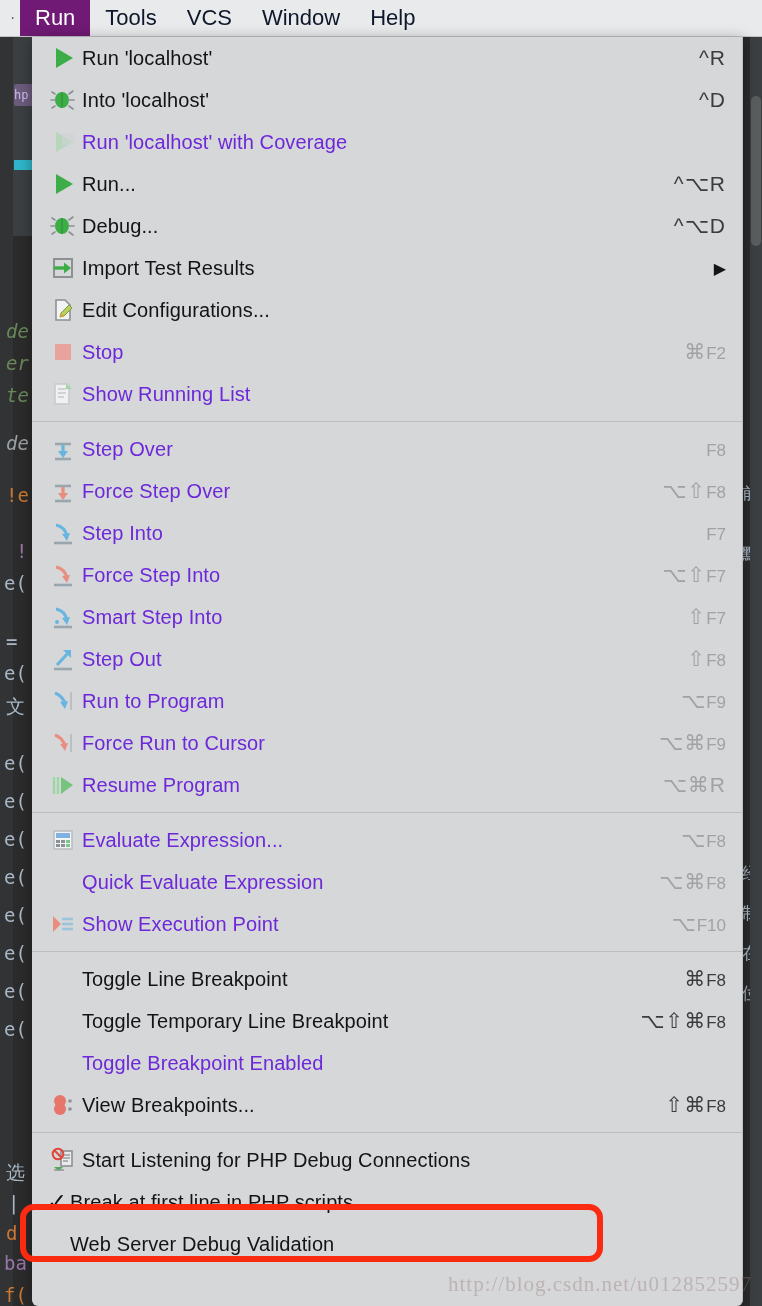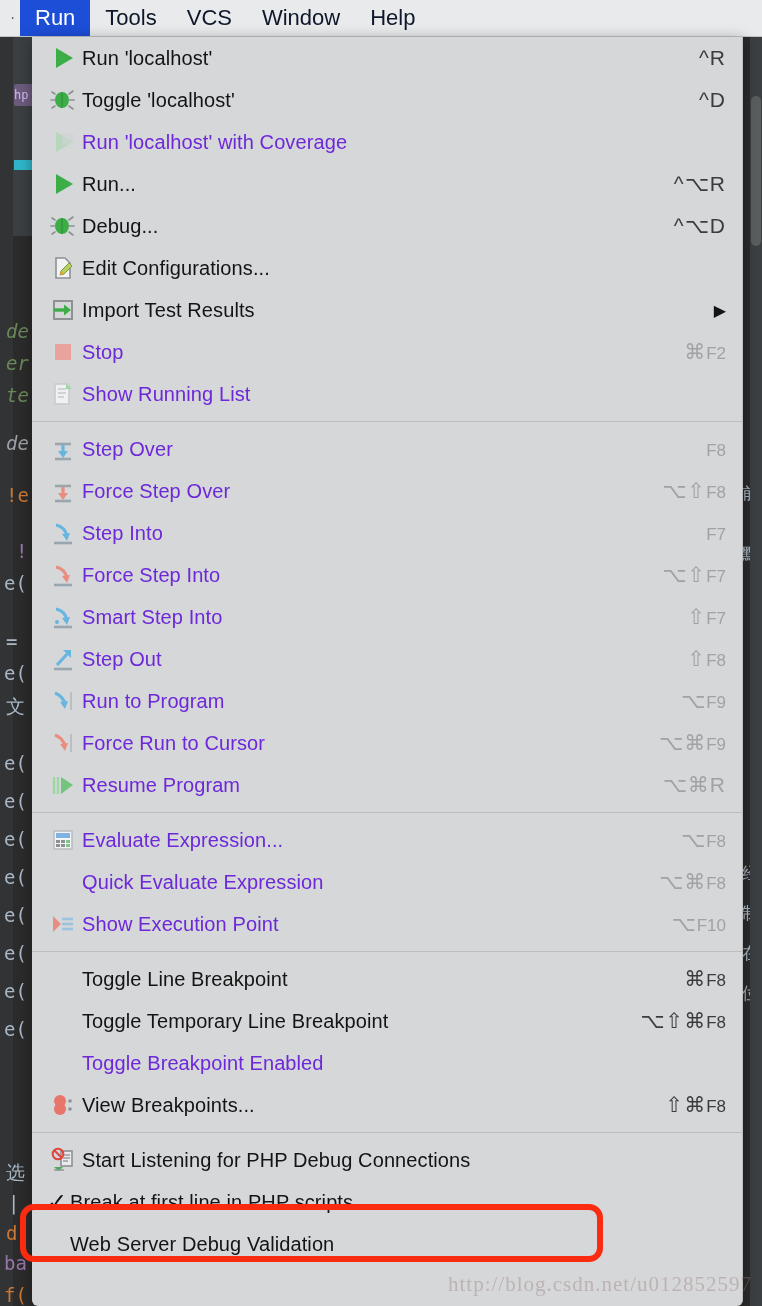--- a/index.html
+++ b/index.html
@@ -21,21 +21,21 @@
   .code-line.plain{font-style:normal;}
   .cn-line{position:absolute;white-space:pre;font-family:"DejaVu Sans",sans-serif;font-size:17px;}
   .scrollbar-track{position:absolute;right:0;top:36px;width:12px;height:1270px;background:#3c3f41;}
   .scrollbar-thumb{position:absolute;right:1px;top:60px;width:10px;height:150px;background:#5a5d5e;border-radius:5px;}
 
   
   #menubar{position:absolute;left:0;top:0;width:762px;height:36px;background:#e8eaec;
            border-bottom:1px solid #c2c4c6;display:flex;align-items:center;z-index:20;}
   #menubar .apple-dot{width:10px;margin-left:10px;color:#5b5d5f;font-size:16px;line-height:36px;}
   .menubar-item{padding:0 15px;height:36px;line-height:36px;font-size:22px;color:#0f172a;white-space:nowrap;}
-  .menubar-item.active{background:#1d4ed8;color:#ffffff;}
+  .menubar-item.active{background:#701a75;color:#ffffff;}
 
   
   #run-menu{
     position:absolute;left:32px;top:37px;width:710px;height:1269px;
     background:#d5d7d9;
     border-right:1px solid #bdbfc1;
     box-shadow:0 2px 14px rgba(0,0,0,.35);
     z-index:30;overflow:hidden;
     border-radius:0 0 6px 6px;
   }
@@ -149,21 +149,21 @@
           <g stroke="#8d9194" stroke-width="1.6" stroke-linecap="round">
             <path d="M19 7 L23 4"></path>
             <path d="M19 13 L24 13"></path>
             <path d="M19 19 L23 22"></path>
             <path d="M5 7 L2 5"></path>
             <path d="M5 13 L1 13"></path>
             <path d="M5 19 L2 21"></path>
           </g>
         </svg>
       </span>
-      <span class="label">Toggle 'localhost'</span>
+      <span class="label">Into 'localhost'</span>
       <span class="spacer"></span>
       <span class="shortcut">^D</span>
     </div>
     <div class="menu-row disabled">
       <span class="icon-slot">
         <svg width="26" height="26" viewBox="0 0 26 26" class="ic">
           <polygon points="6,3 23,13 6,23" fill="#9ed6a4" opacity=".55"></polygon>
           <rect x="12" y="4" width="12" height="12" fill="#cfd3d6" opacity=".6"></rect>
         </svg>
       </span>
@@ -195,39 +195,39 @@
           </g>
         </svg>
       </span>
       <span class="label">Debug...</span>
       <span class="spacer"></span>
       <span class="shortcut">^⌥D</span>
     </div>
     <div class="menu-row">
       <span class="icon-slot">
         <svg width="26" height="26" viewBox="0 0 26 26" class="ic">
+          <rect x="4" y="4" width="18" height="18" fill="none" stroke="#8d9194" stroke-width="2"></rect>
+          <path d="M4 13 h12" stroke="#3cad47" stroke-width="3.4"></path>
+          <polygon points="14,7.5 21,13 14,18.5" fill="#3cad47"></polygon>
+        </svg>
+      </span>
+      <span class="label">Import Test Results</span>
+      <span class="spacer"></span>
+      <span class="submenu-arrow">▶</span>
+    </div>
+    <div class="menu-row">
+      <span class="icon-slot">
+        <svg width="26" height="26" viewBox="0 0 26 26" class="ic">
           <path d="M6 3 h9 l5 5 v15 h-14 z" fill="#f2f3f4" stroke="#8d9194" stroke-width="1.6"></path>
           <path d="M10 20 l1-4 8-8 3 3 -8 8 z" fill="#b8d063" stroke="#7d9b2e" stroke-width="1"></path>
           <path d="M10 20 l1-4 1.5 1.5 1.5 1.5 z" fill="#e8a33d"></path>
         </svg>
       </span>
       <span class="label">Edit Configurations...</span>
       <span class="spacer"></span>
-    </div>
-    <div class="menu-row">
-      <span class="icon-slot">
-        <svg width="26" height="26" viewBox="0 0 26 26" class="ic">
-          <rect x="4" y="4" width="18" height="18" fill="none" stroke="#8d9194" stroke-width="2"></rect>
-          <path d="M4 13 h12" stroke="#3cad47" stroke-width="3.4"></path>
-          <polygon points="14,7.5 21,13 14,18.5" fill="#3cad47"></polygon>
-        </svg>
-      </span>
-      <span class="label">Import Test Results</span>
-      <span class="spacer"></span>
-      <span class="submenu-arrow">▶</span>
     </div>
     <div class="menu-row disabled">
       <span class="icon-slot">
         <svg width="26" height="26" viewBox="0 0 26 26" class="ic">
           <rect x="5" y="5" width="16" height="16" fill="#e8a49c"></rect>
         </svg>
       </span>
       <span class="label">Stop</span>
       <span class="spacer"></span>
       <span class="shortcut"><span>⌘</span><span class="fkey">F2</span></span>

